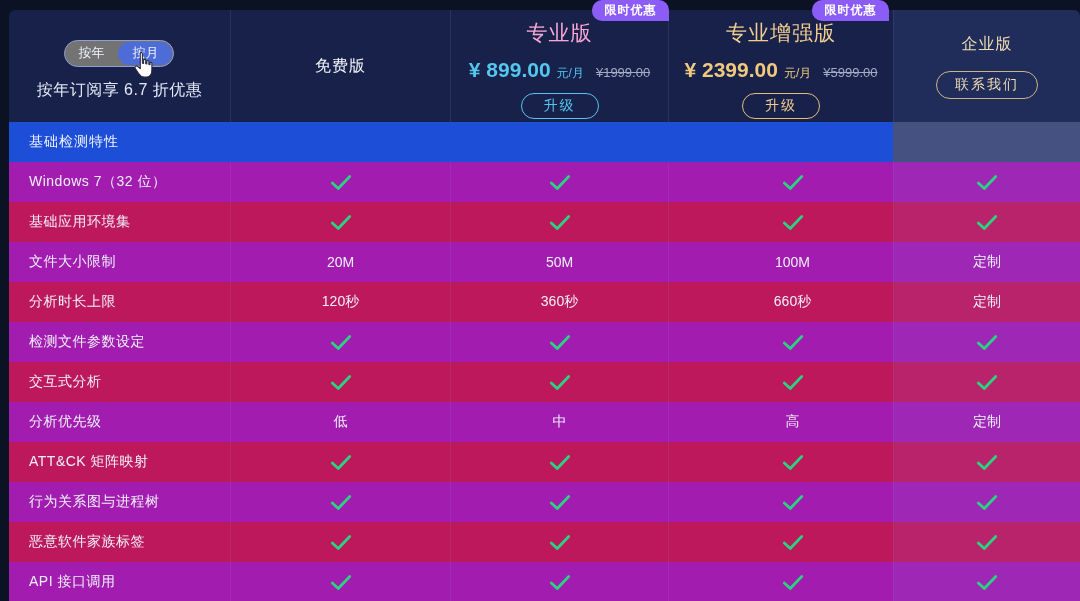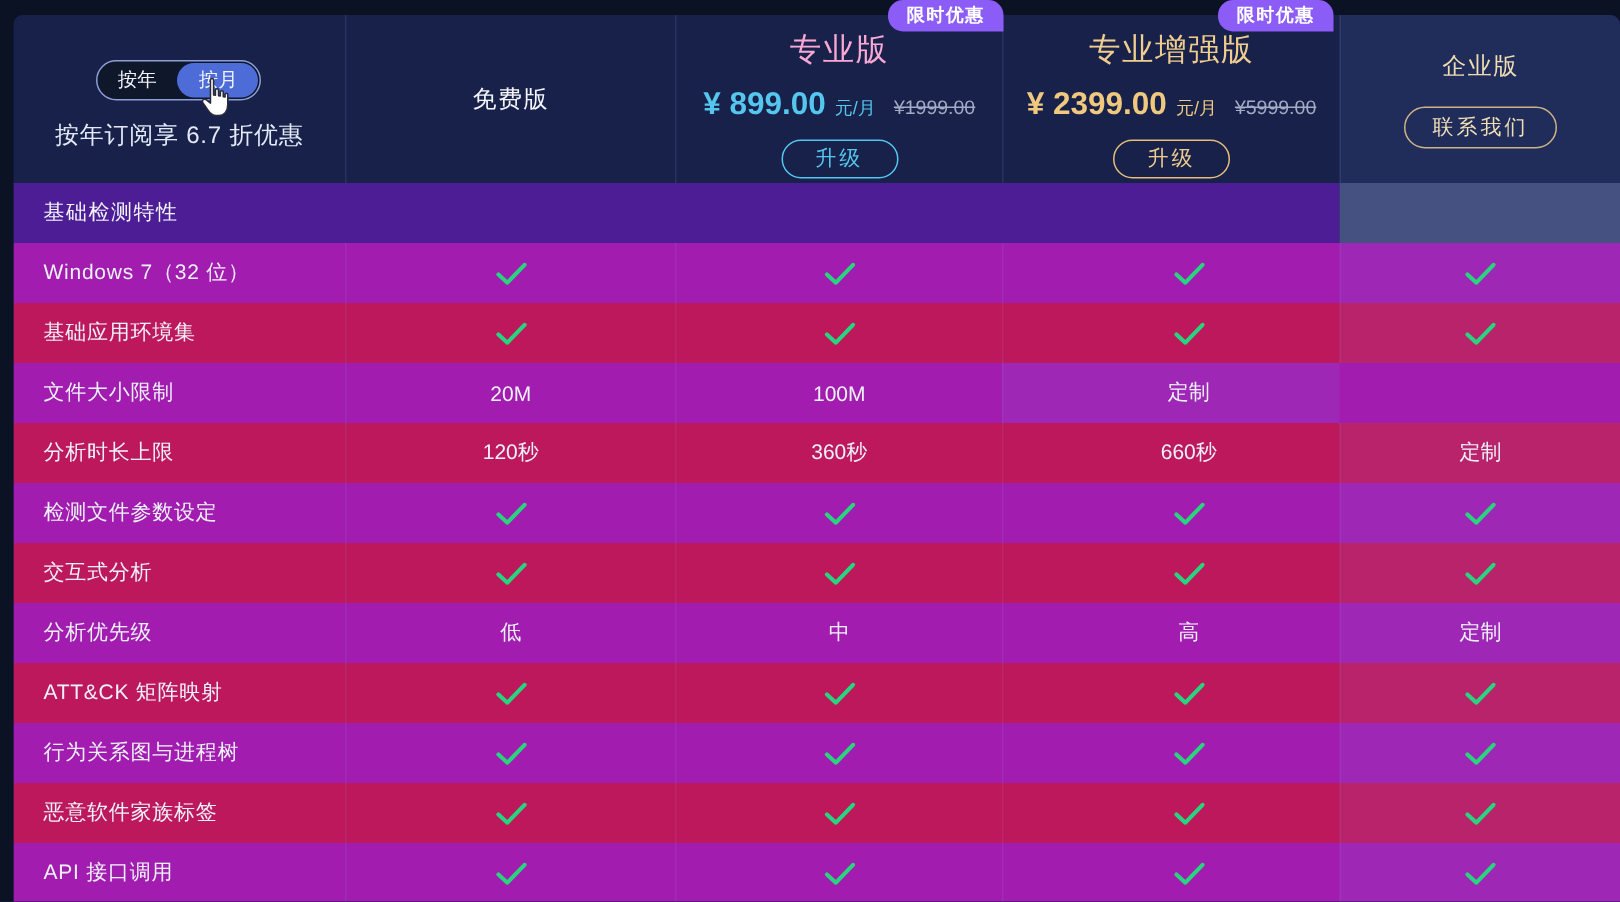--- a/index.html
+++ b/index.html
@@ -33,21 +33,21 @@
   .col-4 { width: 187px; }
   .ent-bg { background: rgba(130,160,255,0.09); }
 
   
   .toggle-wrap { display: flex; flex-direction: column; align-items: center; gap: 13px; padding-top: 8px; }
   .toggle {
     display: flex; align-items: center;
     border: 1px solid #8d9fd6;
     border-radius: 14px;
     height: 27px;
-    background: #0f172a;
+    background: #737373;
     overflow: hidden;
   }
   .toggle-opt {
     font-size: 13px; color: #f0f3fb;
     padding: 0 13px; height: 27px;
     display: flex; align-items: center;
     cursor: pointer;
   }
   .toggle-opt.selected {
     background: #4e6cd8;
@@ -94,21 +94,21 @@
     display: flex; align-items: center; justify-content: center;
     letter-spacing: 1px;
     z-index: 5;
   }
   .badge-1 { left: 592px; }
   .badge-2 { left: 812px; }
 
   
   .section-row { display: flex; height: 40px; }
   .section-left {
-    width: 884px; background: #4c1d95;
+    width: 884px; background: #1d4ed8;
     display: flex; align-items: center;
     padding-left: 20px;
     font-size: 14px; color: #f1f4fb; letter-spacing: 1px;
   }
   .section-right { width: 187px; background: #455181; }
 
   
   .row { display: flex; height: 40px; }
   .row.odd  { background: #a21caf; }
   .row.even { background: #be185d; }
@@ -226,20 +226,21 @@
         </div>
         <div class="cell ent-bg">
           <svg class="check-svg" width="22" height="17" viewBox="0 0 24 18">
             <path d="M2.5 9.5 L9 15.5 L21.5 2.5" fill="none" stroke="#29d47e" stroke-width="3" stroke-linecap="round" stroke-linejoin="round"></path>
           </svg>
         </div>
       </div>
       <div class="row odd">
         <div class="cell feat">文件大小限制</div>
         <div class="cell">20M</div>
+        <div class="cell">50M</div>
         <div class="cell">100M</div>
         <div class="cell ent-bg">定制</div>
       </div>
       <div class="row even">
         <div class="cell feat">分析时长上限</div>
         <div class="cell">120秒</div>
         <div class="cell">360秒</div>
         <div class="cell">660秒</div>
         <div class="cell ent-bg">定制</div>
       </div>

